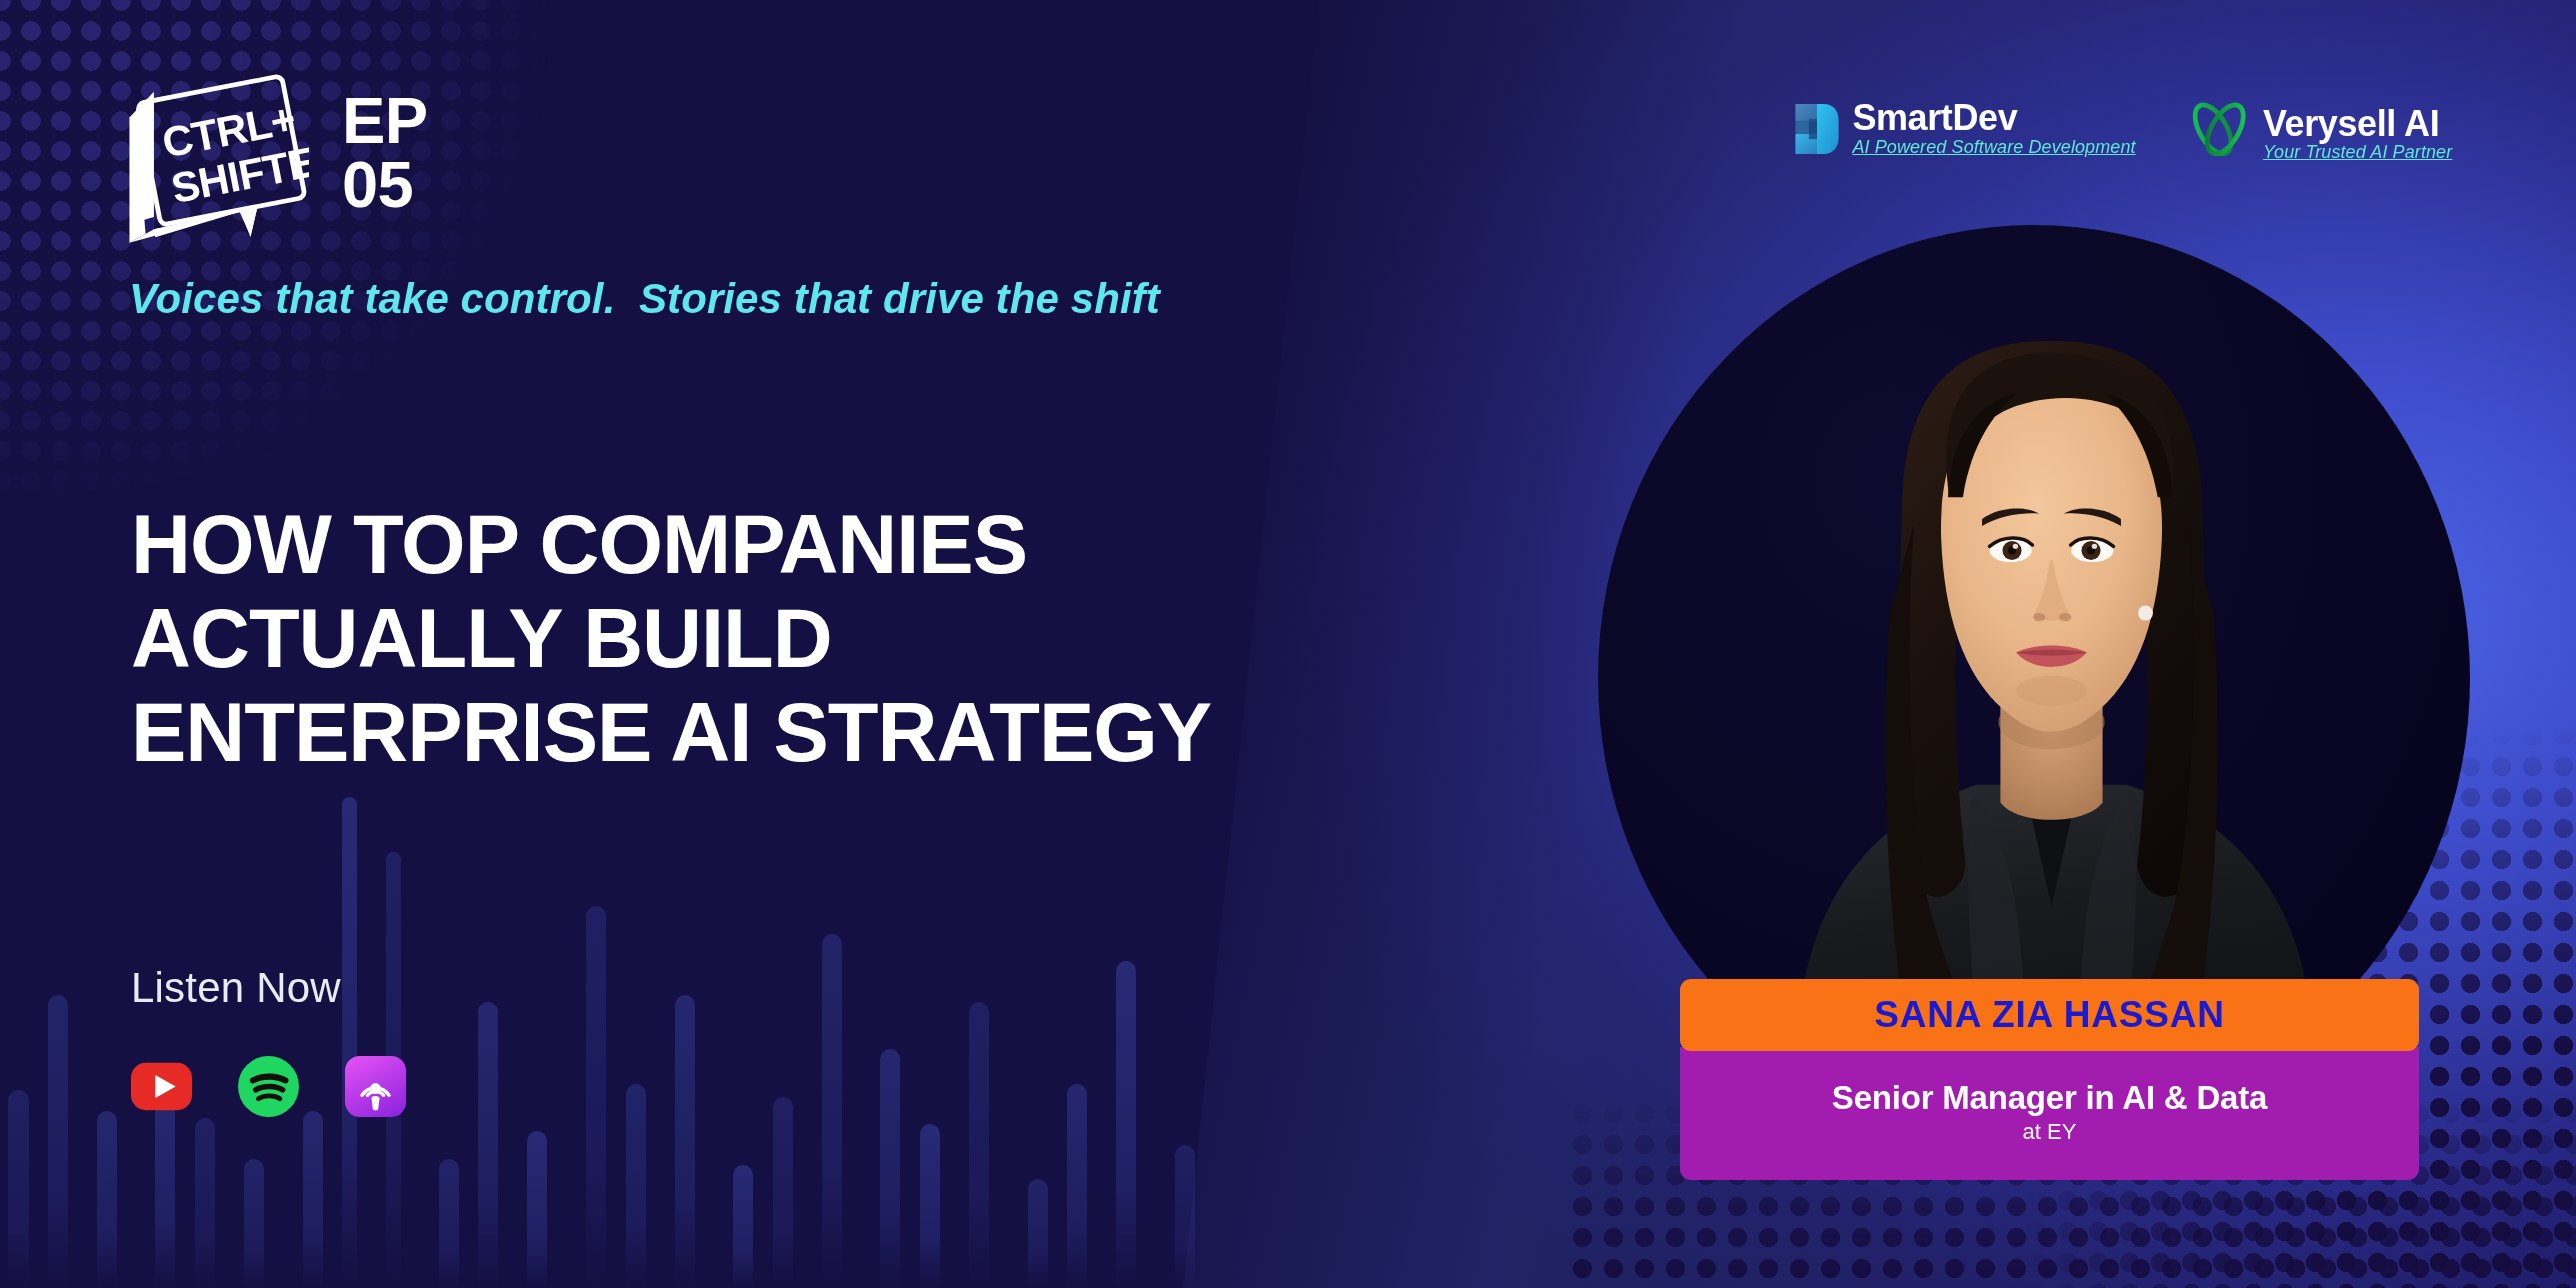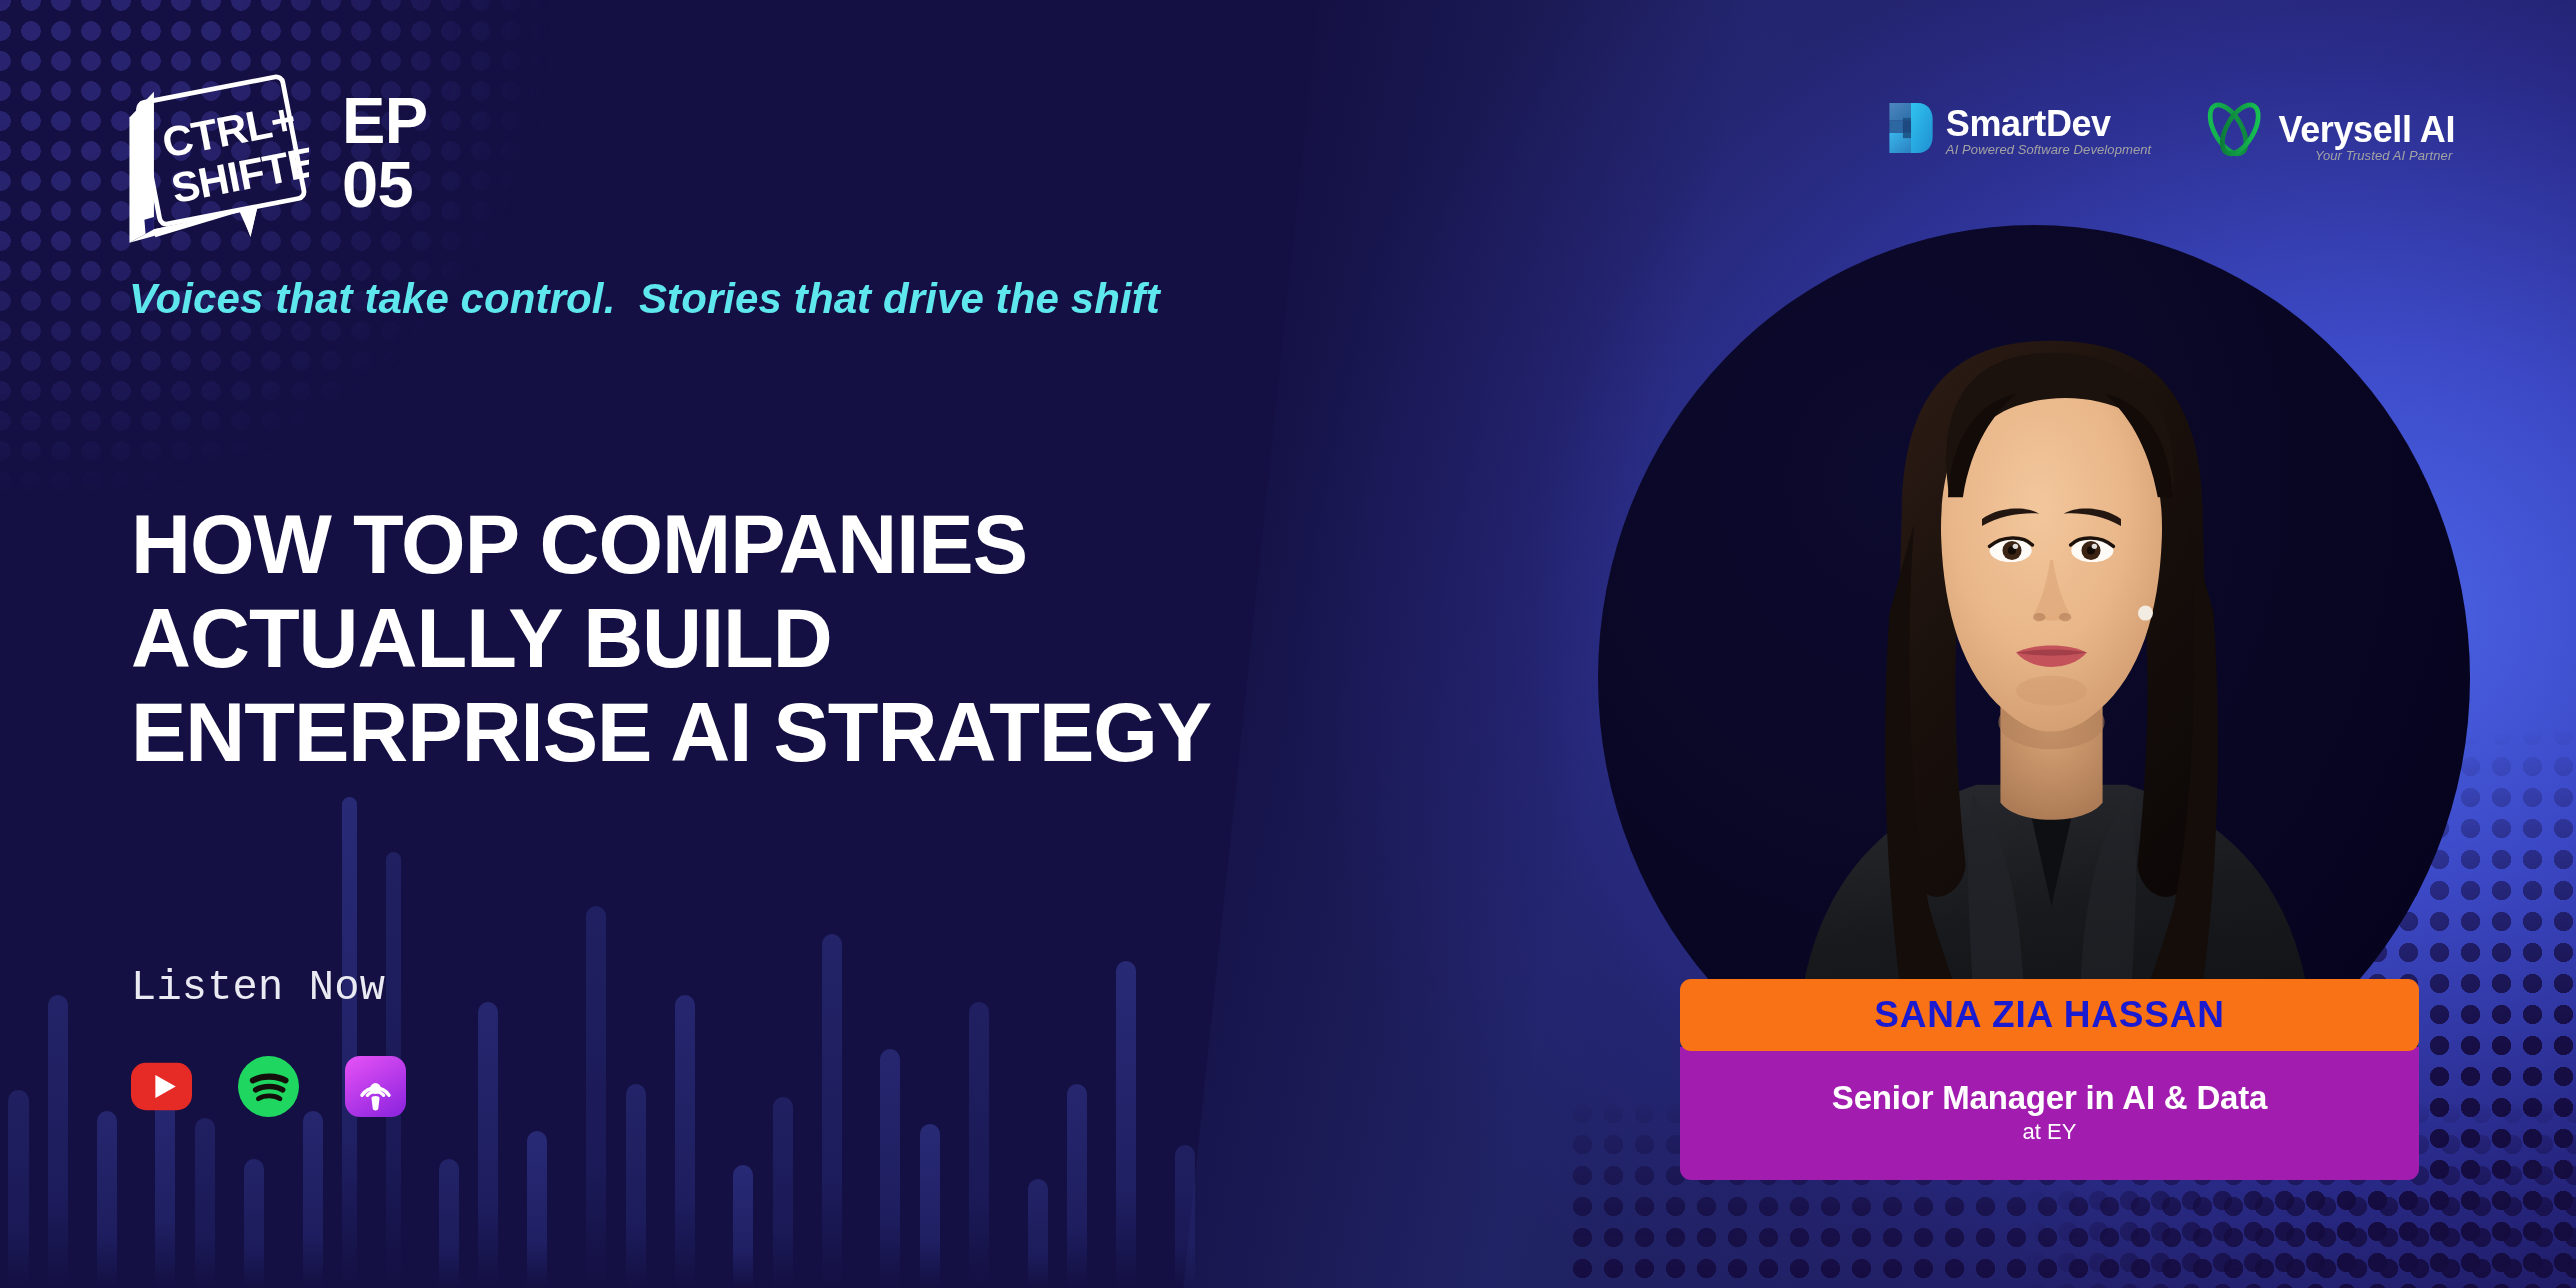--- a/index.html
+++ b/index.html
@@ -134,25 +134,26 @@
   .partner-mark { flex: 0 0 auto; }
   .partner-words { display: flex; flex-direction: column; }
   .partner-name {
     color: #ffffff;
     font-size: 36px;
     font-weight: 700;
     line-height: 1.04;
     letter-spacing: -0.4px;
   }
   .partner-sub {
-    color: #a3a3a3;
-    font-size: 13px;
+    color: #5eead4;
+    font-size: 18px;
     font-style: italic;
     line-height: 1.2;
     letter-spacing: 0.1px;
+    text-decoration: underline;
   }
   .partner-sub.right { text-align: right; padding-right: 2.7px; }
 
   
   .headline {
     position: absolute;
     left: 131px; top: 442px;
     width: 1404px;
     color: #ffffff;
     font-size: 83px;
@@ -164,21 +165,20 @@
   .headline .hl-line { display: block; white-space: nowrap; }
 
   
   .listen-label {
     position: absolute;
     left: 131px; top: 964px;
     color: #e9eaf2;
     font-size: 42px;
     font-weight: 400;
     letter-spacing: 0.2px;
-    font-family: Liberation Mono, monospace;
   }
   .platform-row {
     position: absolute;
     left: 131px; top: 1056px;
     display: flex;
     align-items: center;
     gap: 46px;
   }
   .platform-icon {
     width: 61px; height: 61px;

